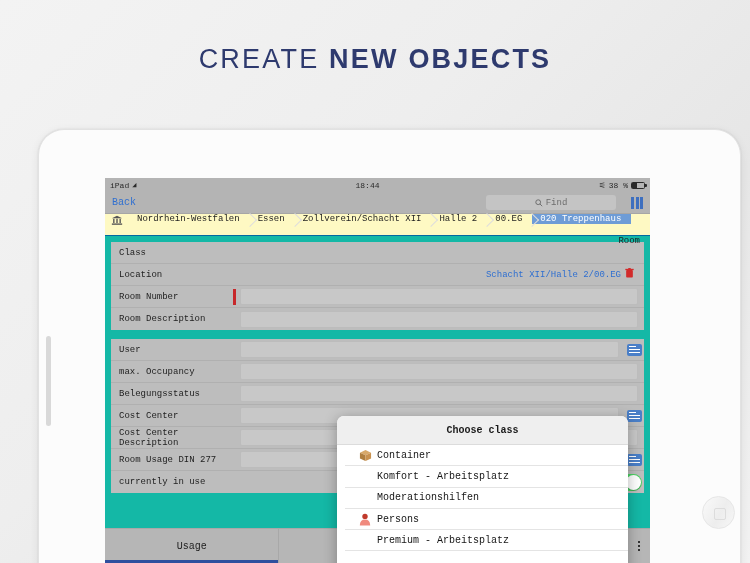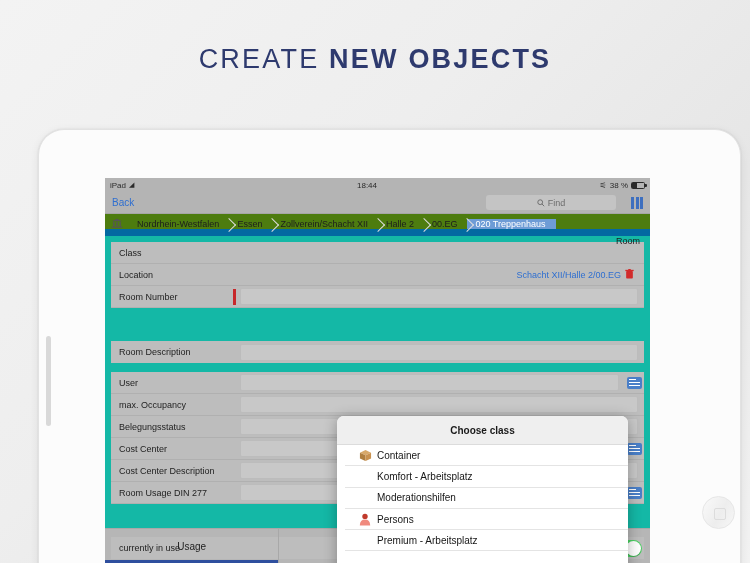--- a/index.html
+++ b/index.html
@@ -60,20 +60,21 @@
     border: 1px solid #dcdcdc; border-radius: 2px;
   }
 
   
   .screen {
     position: absolute;
     left: 105px; top: 178px;
     width: 545px; height: 385px;
     background: #c9c9c9;
     overflow: hidden;
+    font-family: Liberation Mono, monospace;
   }
 
   
   .statusbar {
     height: 14px; background: #b4b4b4;
     display: flex; align-items: center;
     font-size: 8px; color: #2a2a2a;
     padding: 0 5px;
   }
   .sb-left { display: flex; align-items: center; gap: 3px; }
@@ -109,23 +110,23 @@
   .find-field svg { display:block; }
   .layout-btn {
     width: 18px; height: 15px; margin-left: 6px;
     display: flex; gap: 1.5px; align-items: center; justify-content: center;
     background: transparent;
   }
   .layout-btn span { width: 3px; height: 12px; background: #3d6fbf; }
 
   
   .crumbbar {
-    height: 22px; background: #4d7c0f;
-    display: flex; align-items: flex-end;
-    border-bottom: 7px solid #0369a1;
+    height: 22px; background: #fef9c3;
+    display: flex; align-items: flex-start;
+    border-bottom: 1px solid #0369a1;
   }
   .crumb-home {
     width: 24px; display: flex; align-items: center; justify-content: center;
   }
   .crumb {
     display: flex; align-items: center;
     padding: 0 10px 0 8px;
     font-size: 9px; color: #1d1d1d;
     position: relative;
   }
@@ -147,21 +148,21 @@
     height: 292px; background: #14b8a6;
     padding: 6px 6px 0 6px;
   }
   .group { background: transparent; }
   .frow {
     height: 22px; display: flex; align-items: center;
     background: #bdbdbd;
     border-bottom: 1px solid #b0b0b0;
     padding: 0 2px;
   }
-  .frow:last-child { border-bottom: none; margin-top: 33px; }
+  .frow:last-child { border-bottom: none; }
   .flabel {
     width: 120px; flex: none;
     font-size: 9px; color: #1e1e1e; padding-left: 6px;
   }
   .reqbar { width: 3px; height: 16px; background: #c7282b; flex: none; }
   .reqbar.blank { background: transparent; }
   .fvalue {
     flex: 1; height: 17px; margin: 0 4px;
     background: #c8c8c8; border: 1px solid #bcbcbc; border-radius: 2px;
     display: flex; align-items: center; justify-content: flex-end;

